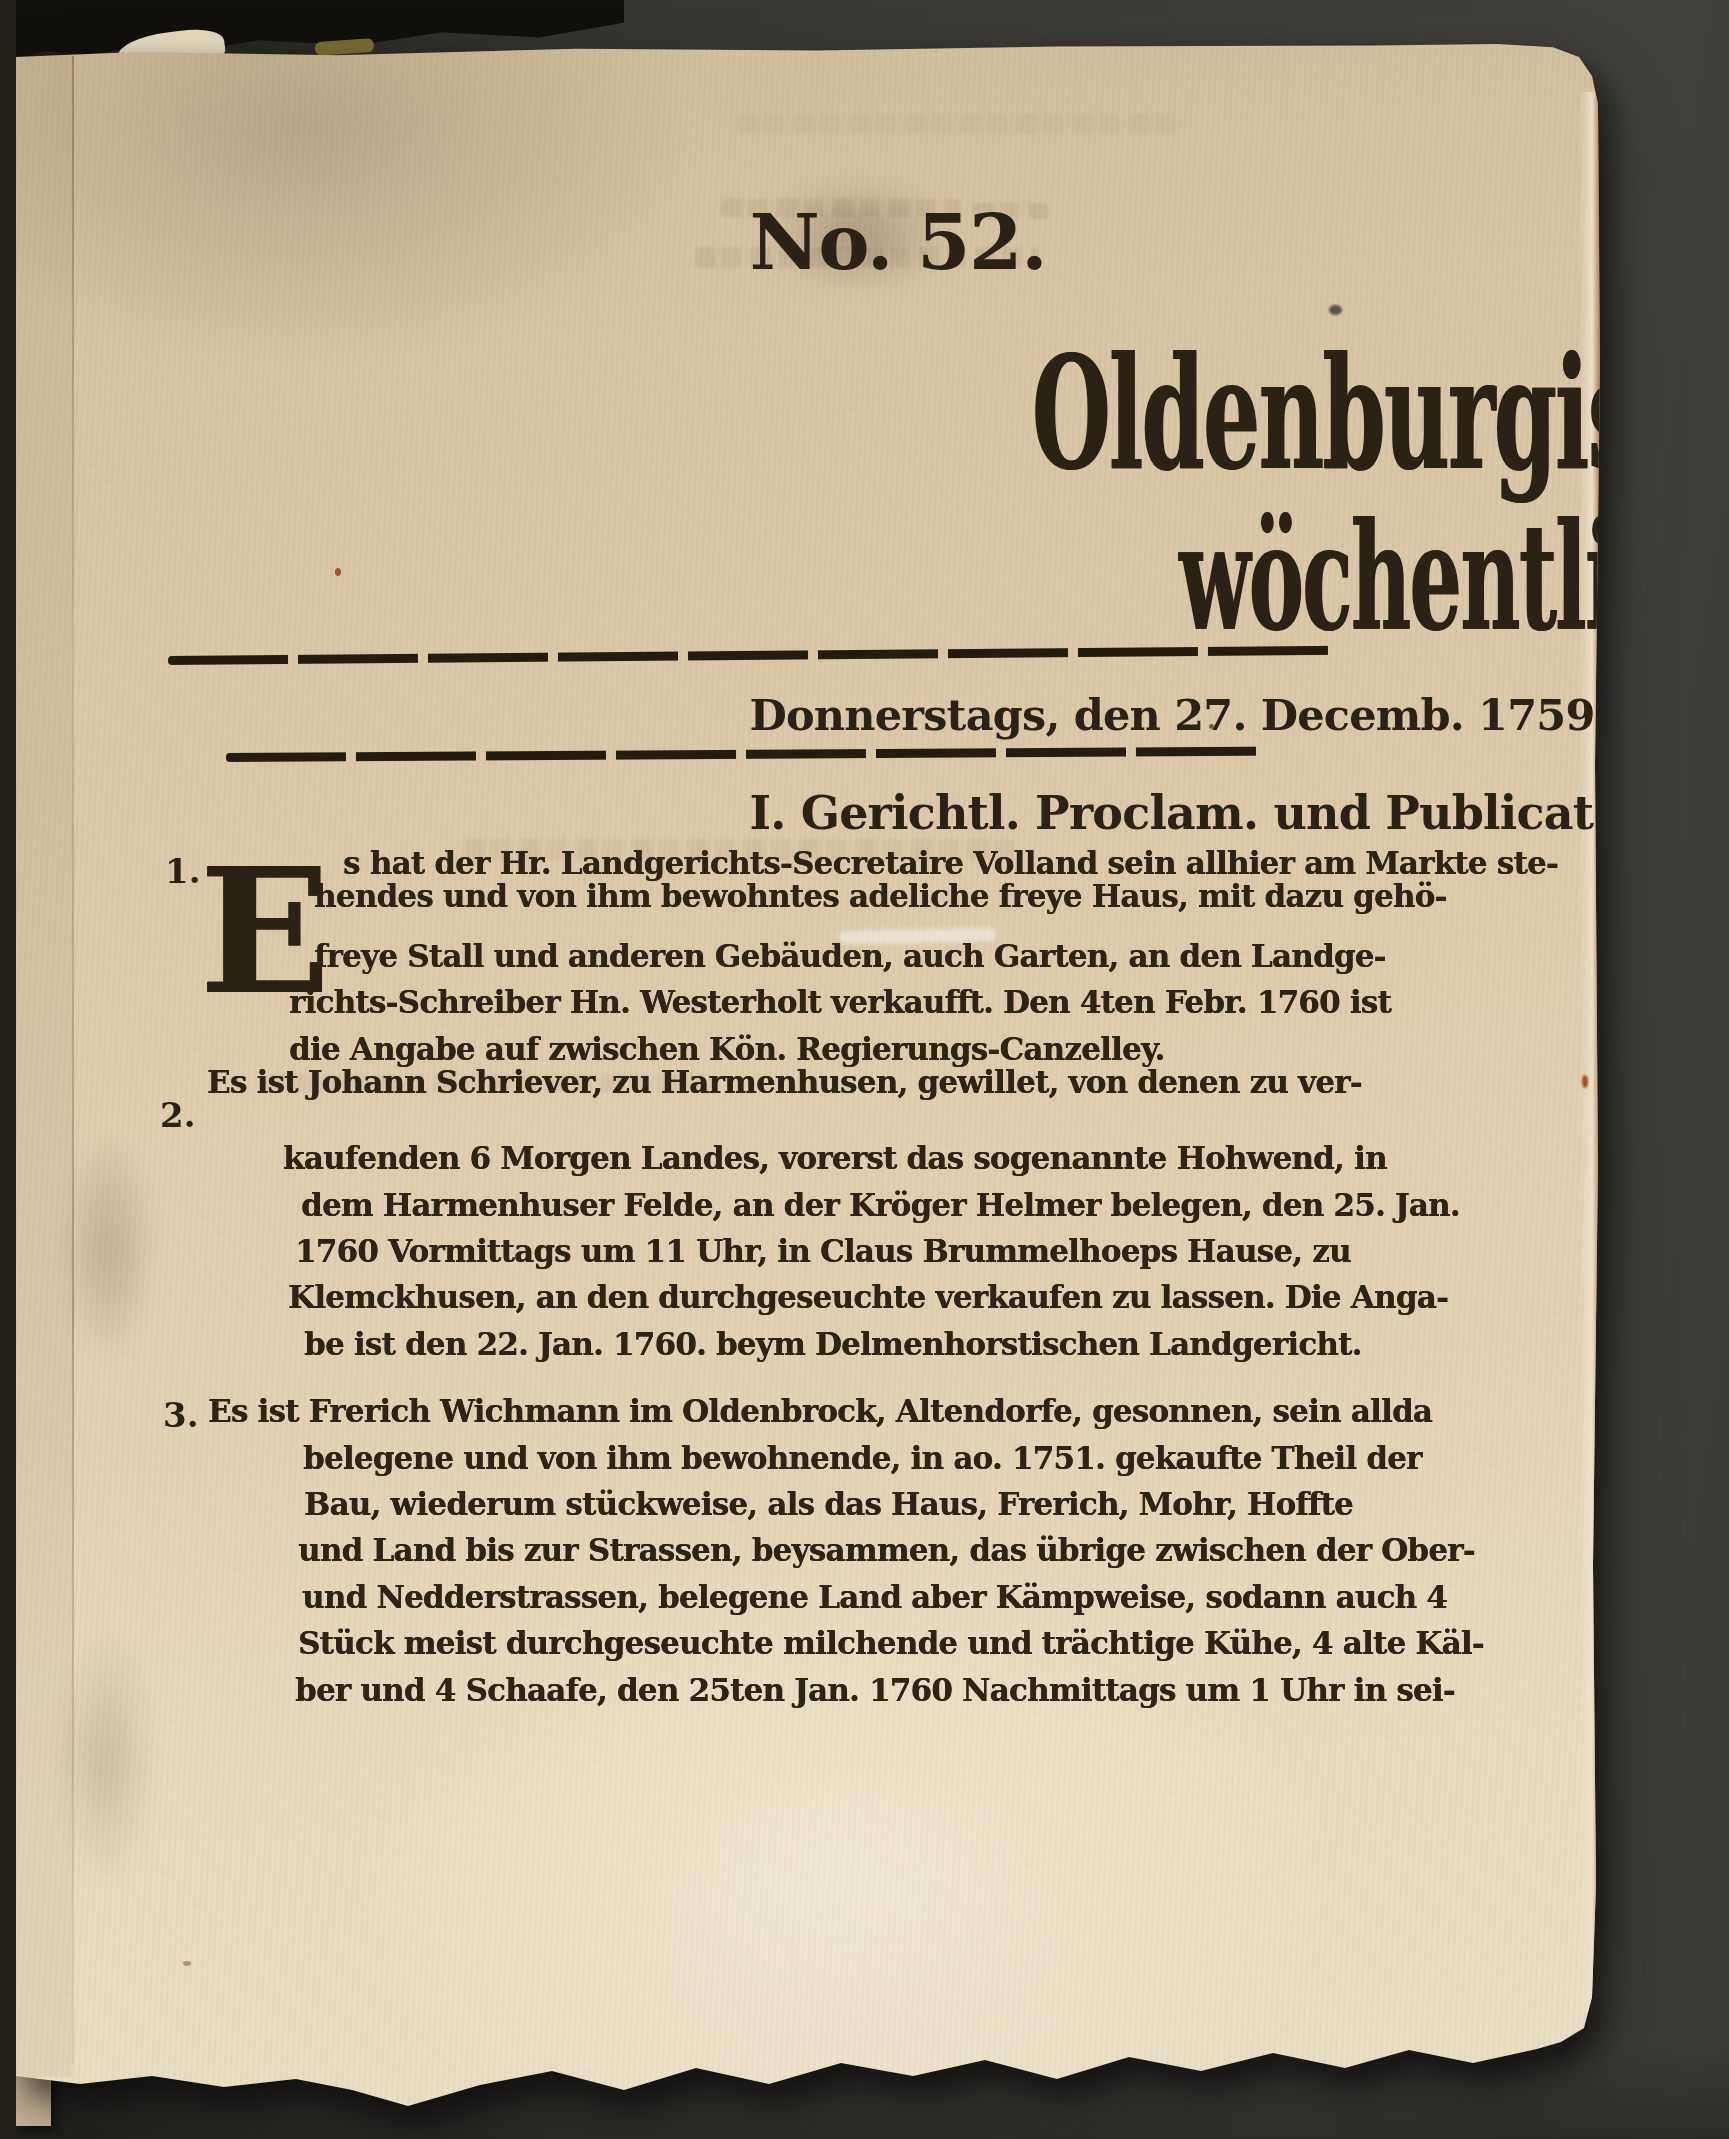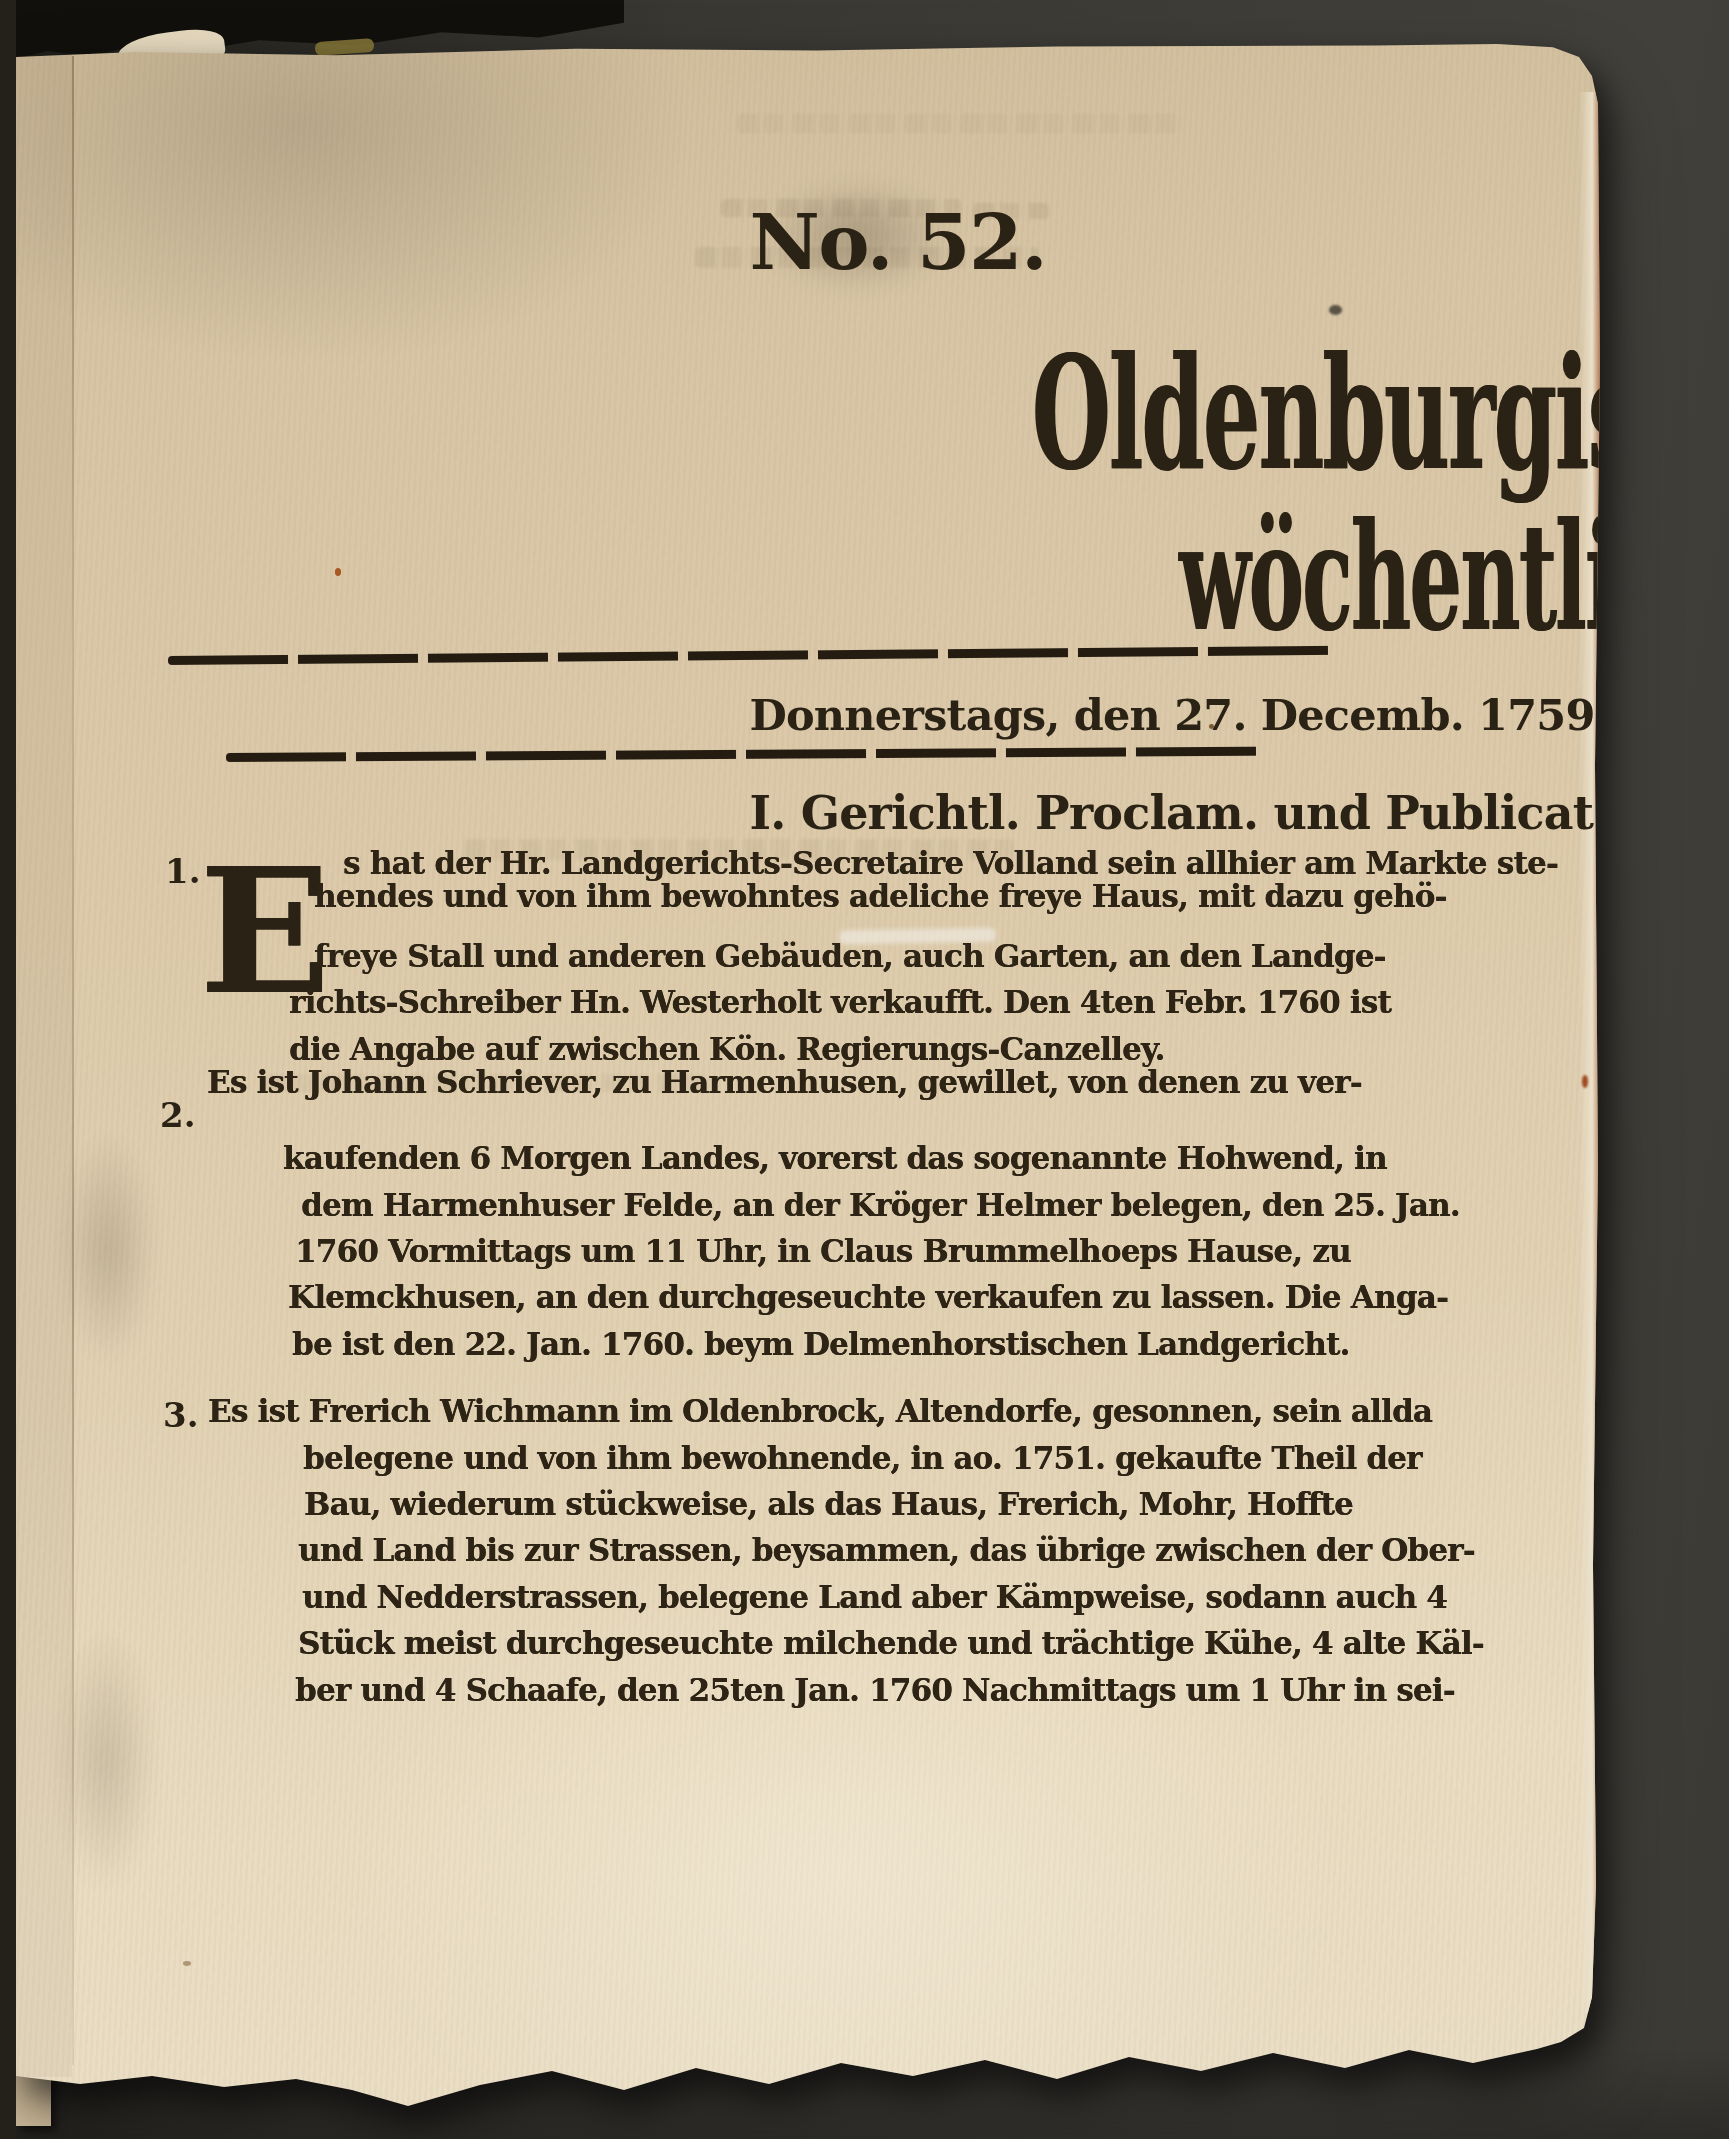--- a/index.html
+++ b/index.html
@@ -126,21 +126,21 @@
         <div class="bl" style="left:273px;top:990px">die Angabe auf zwischen Kön. Regierungs-Canzelley.</div>
       </div>
 
       <div>
         <div class="num" style="left:144px;top:1054px">2.</div>
         <div class="bl" style="left:191px;top:1023px">Es ist Johann Schriever, zu Harmenhusen, gewillet, von denen zu ver-</div>
         <div class="bl" style="left:267px;top:1099px">kaufenden 6 Morgen Landes, vorerst das sogenannte Hohwend, in</div>
         <div class="bl" style="left:285px;top:1146px">dem Harmenhuser Felde, an der Kröger Helmer belegen, den 25. Jan.</div>
         <div class="bl" style="left:279px;top:1192px">1760 Vormittags um 11 Uhr, in Claus Brummelhoeps Hause, zu</div>
         <div class="bl" style="left:272px;top:1238px">Klemckhusen, an den durchgeseuchte verkaufen zu lassen.  Die Anga-</div>
-        <div class="bl" style="left:276px;top:1285px">be ist den 22. Jan. 1760. beym Delmenhorstischen Landgericht.</div>
+        <div class="bl" style="left:288px;top:1285px">be ist den 22. Jan. 1760. beym Delmenhorstischen Landgericht.</div>
       </div>
 
       <div>
         <div class="num" style="left:147px;top:1354px">3.</div>
         <div class="bl" style="left:192px;top:1352px">Es ist Frerich Wichmann im Oldenbrock, Altendorfe, gesonnen, sein allda</div>
         <div class="bl" style="left:287px;top:1399px">belegene und von ihm bewohnende, in ao. 1751. gekaufte Theil der</div>
         <div class="bl" style="left:288px;top:1445px">Bau, wiederum stückweise, als das Haus, Frerich, Mohr, Hoffte</div>
         <div class="bl" style="left:282px;top:1491px">und Land bis zur Strassen, beysammen, das übrige zwischen der Ober-</div>
         <div class="bl" style="left:286px;top:1538px">und Nedderstrassen, belegene Land aber Kämpweise, sodann auch 4</div>
         <div class="bl" style="left:282px;top:1584px">Stück meist durchgeseuchte milchende und trächtige Kühe, 4 alte Käl-</div>

